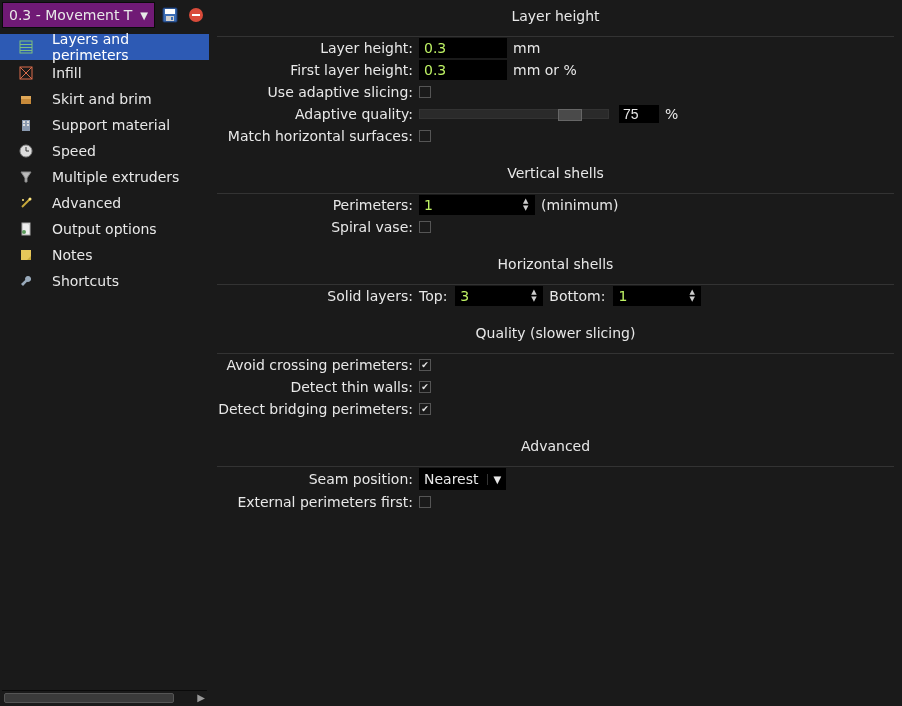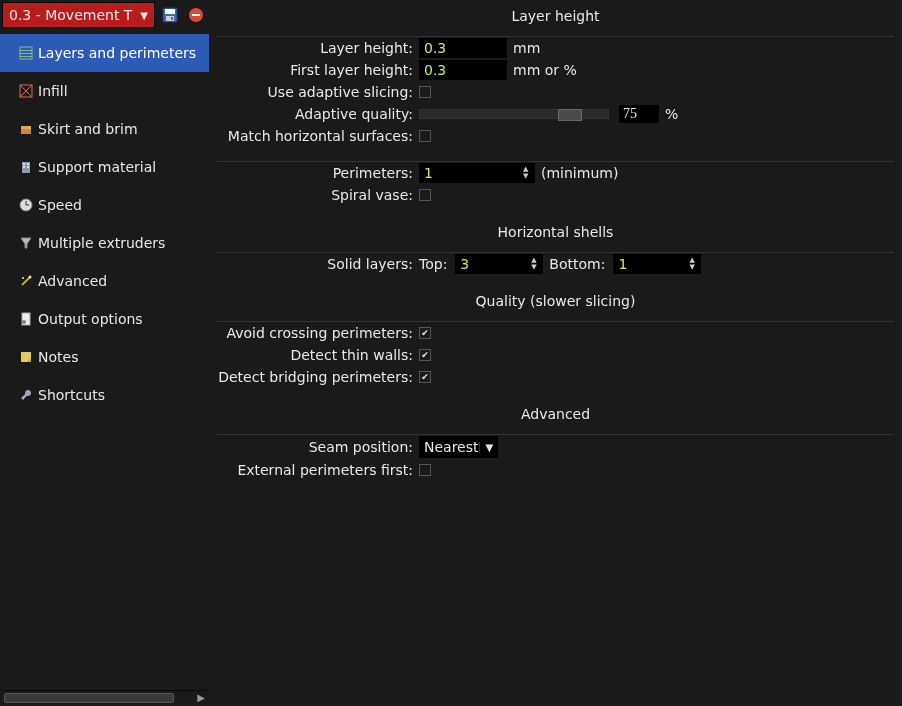--- a/index.html
+++ b/index.html
@@ -36,21 +36,21 @@
   }
   
   .header {
     display: flex;
     align-items: center;
     gap: 4px;
     padding: 2px 2px;
   }
   .profile-select {
     flex: 1;
-    background: #b91c1c;
+    background: #701a75;
     color: #e8e8e8;
     border: 1px solid #0a0a0a;
     height: 26px;
     display: flex;
     align-items: center;
     justify-content: space-between;
     padding: 0 6px;
     cursor: pointer;
   }
   .profile-select .caret {
@@ -66,24 +66,24 @@
   }
   
   .tree {
     flex: 1;
     padding: 4px 0 0 0;
     overflow: hidden;
   }
   .tree-item {
     display: flex;
     align-items: center;
-    gap: 4px;
+    gap: 18px;
     padding: 1px 6px 1px 18px;
     cursor: pointer;
-    height: 38px;
+    height: 26px;
   }
   .tree-item.selected {
     background: #2d5ab4;
     color: #fff;
   }
   .tree-item .icon {
     width: 16px;
     height: 16px;
     flex-shrink: 0;
     display: flex;
@@ -221,32 +221,33 @@
     background: #4a4a4a;
     border: 1px solid #666;
   }
   .slider-val {
     background: #000;
     color: #e8e8e8;
     border: none;
     height: 18px;
     width: 40px;
     padding: 0 4px;
-    font-family: Liberation Serif, serif;
+    font-family: Liberation Sans, sans-serif;
     font-size: 14px;
     margin-left: 4px;
   }
   .dropdown {
     background: #000;
     color: #e8e8e8;
     border: 1px solid #000;
     height: 22px;
     display: inline-flex;
     align-items: center;
     padding: 0 4px;
+    gap: 8px;
     cursor: pointer;
   }
   .dropdown .dd-caret {
     border-left: 1px solid #333;
     padding-left: 6px;
     font-size: 10px;
   }
   .inline-lbl {
     margin-right: 2px;
   }
@@ -422,20 +423,21 @@
           </div>
         </div>
         <div class="row">
           <span class="lbl">Match horizontal surfaces:</span>
           <div class="ctrl">
             <span class="cb"></span>
           </div>
         </div>
       </fieldset>
 
+      <div class="group-title">Vertical shells</div>
       <fieldset class="group">
         <div class="row">
           <span class="lbl">Perimeters:</span>
           <div class="ctrl">
             <span class="spin">
               <input class="text-input" value="1" style="">
               <span class="arrows">▲<br>▼</span>
             </span>
             <span class="paren">(minimum)</span>
           </div>

